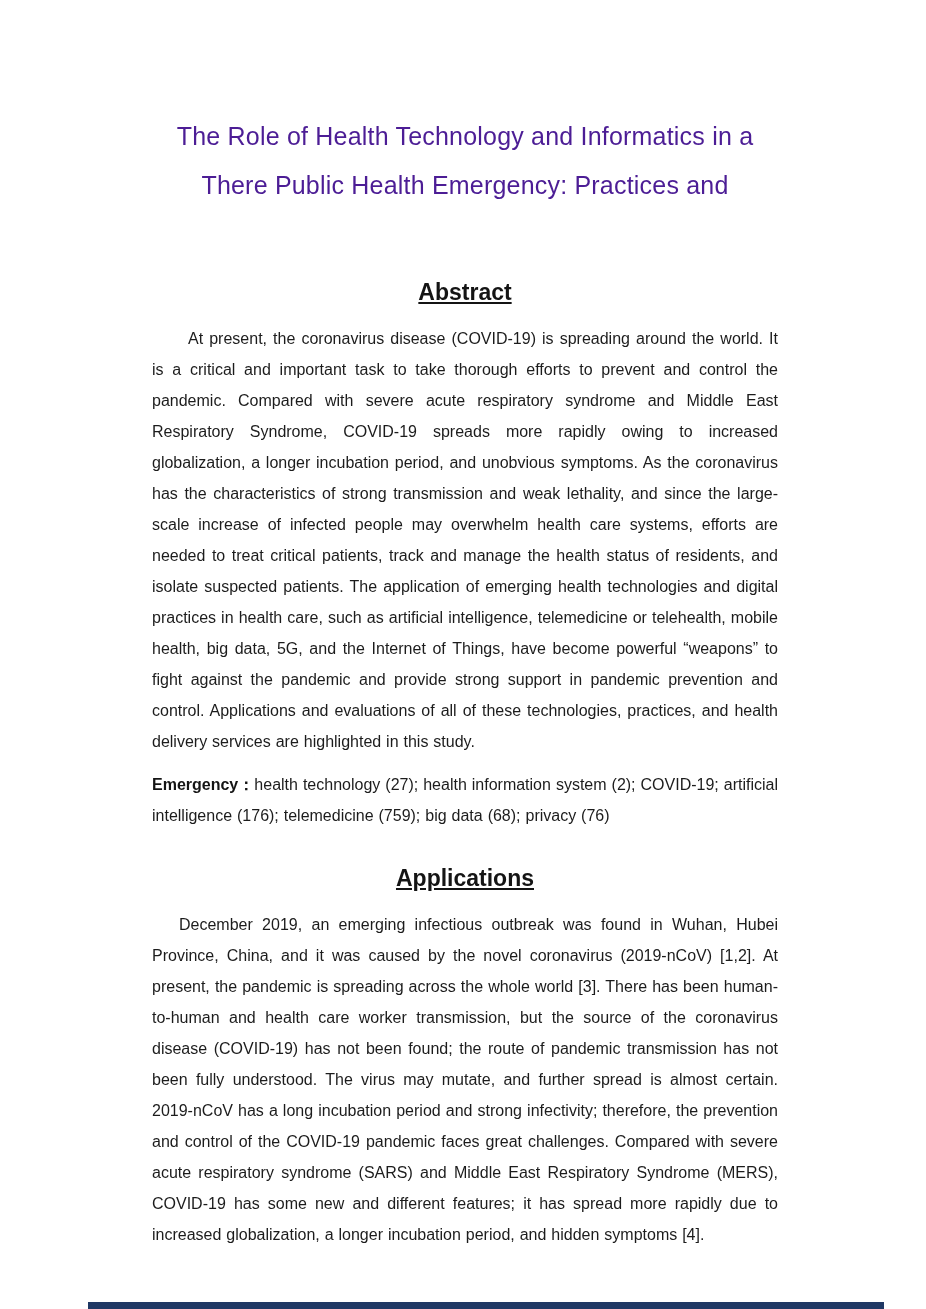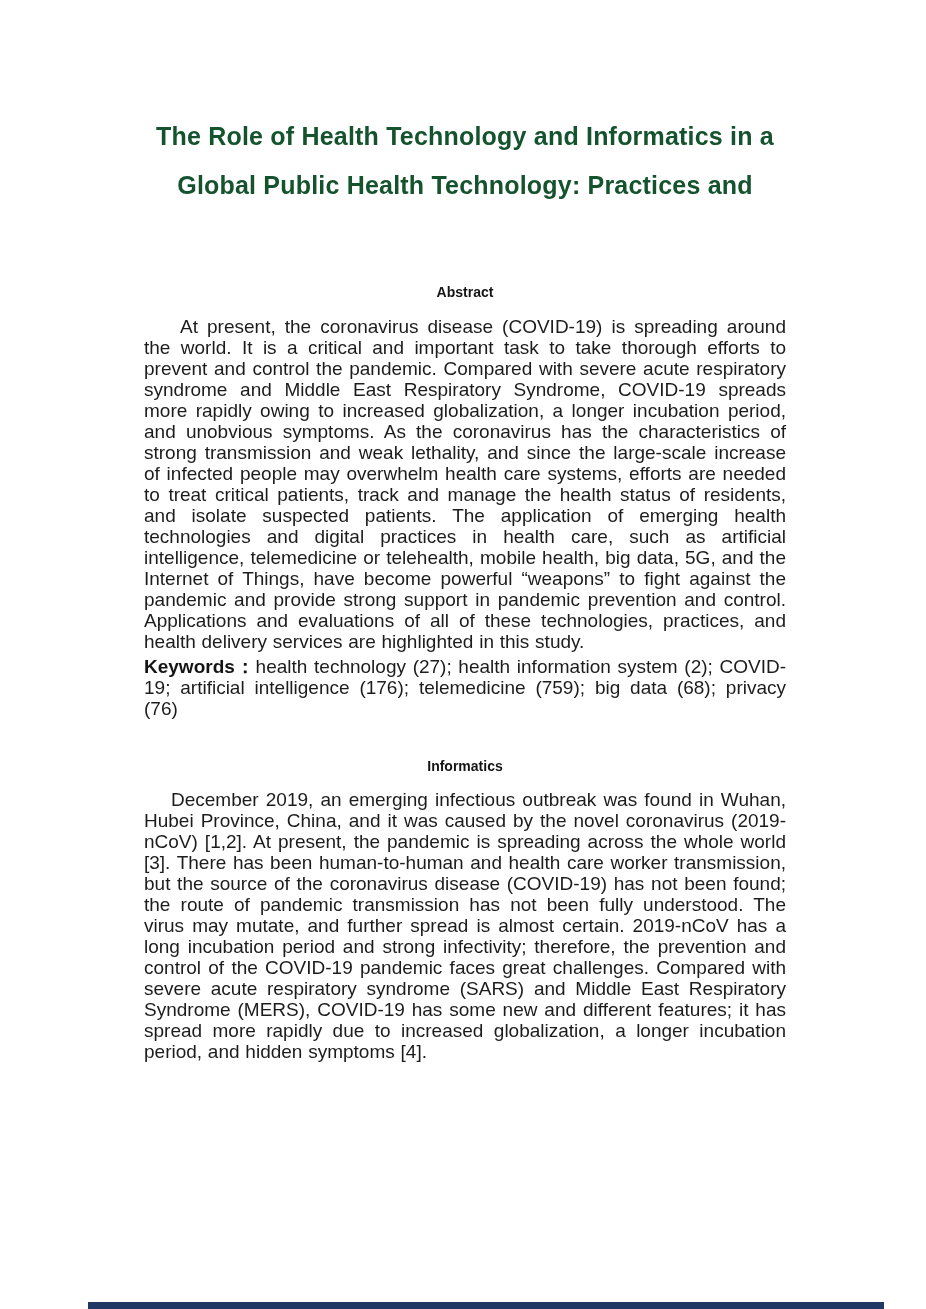--- a/index.html
+++ b/index.html
@@ -21,39 +21,40 @@
     inset: 0;
     background: #ffffff;
   }
   .content {
     margin-left: 140px;
     margin-right: 136px;
   }
   .doc-title {
     margin-top: 112px;
     text-align: center;
-    color: #14532d;
-    font-weight: bold;
+    color: #4c1d95;
+    font-weight: normal;
     font-size: 25px;
     line-height: 48.5px;
     letter-spacing: 0.2px;
   }
   .section-heading {
     text-align: center;
     font-weight: bold;
-    font-size: 14px;
+    font-size: 23px;
     color: #141414;
     line-height: 23px;
+    text-decoration: underline;
   }
   .h-abstract { margin-top: 72px; }
   .h-intro   { margin-top: 36px; }
   p.body-text {
-    margin: 4px;
-    font-size: 19px;
-    line-height: 21px;
+    margin: 12px;
+    font-size: 16px;
+    line-height: 31px;
     text-align: justify;
     color: #1c1c1c;
     word-spacing: 0.5px;
   }
   .abstract-body { margin-top: 12px; text-indent: 36px; }
   .intro-p1      { margin-top: 13px; text-indent: 27px; }
   .intro-p2      { text-indent: 0; }
   .keywords      { text-indent: 0; }
   .keywords .kw-label { font-weight: bold; color: #141414; }
   .footer-rule {
@@ -66,30 +67,30 @@
   }
 </style>
 </head>
 <body>
 
 <div class="page">
   <div class="content">
 
     <h1 class="doc-title">
       <div>The Role of Health Technology and Informatics in a</div>
-      <div>Global Public Health Technology: Practices and</div>
+      <div>There Public Health Emergency: Practices and</div>
     </h1>
 
     <h2 class="section-heading h-abstract">Abstract</h2>
 
     <p class="body-text abstract-body">At present, the coronavirus disease (COVID-19) is spreading around the world. It is a critical and important task to take thorough efforts to prevent and control the pandemic. Compared with severe acute respiratory syndrome and Middle East Respiratory Syndrome, COVID-19 spreads more rapidly owing to increased globalization, a longer incubation period, and unobvious symptoms. As the coronavirus has the characteristics of strong transmission and weak lethality, and since the large-scale increase of infected people may overwhelm health care systems, efforts are needed to treat critical patients, track and manage the health status of residents, and isolate suspected patients. The application of emerging health technologies and digital practices in health care, such as artificial intelligence, telemedicine or telehealth, mobile health, big data, 5G, and the Internet of Things, have become powerful “weapons” to fight against the pandemic and provide strong support in pandemic prevention and control. Applications and evaluations of all of these technologies, practices, and health delivery services are highlighted in this study.</p>
 
-    <p class="body-text keywords"><span class="kw-label">Keywords：</span><span>health technology (27); health information system (2); COVID-19; artificial intelligence (176); telemedicine (759); big data (68); privacy (76)</span></p>
+    <p class="body-text keywords"><span class="kw-label">Emergency：</span><span>health technology (27); health information system (2); COVID-19; artificial intelligence (176); telemedicine (759); big data (68); privacy (76)</span></p>
 
-    <h2 class="section-heading h-intro">Informatics</h2>
+    <h2 class="section-heading h-intro">Applications</h2>
 
     <p class="body-text intro-p1">December 2019, an emerging infectious outbreak was found in Wuhan, Hubei Province, China, and it was caused by the novel coronavirus (2019-nCoV) [1,2]. At present, the pandemic is spreading across the whole world [3]. There has been human-to-human and health care worker transmission, but the source of the coronavirus disease (COVID-19) has not been found; the route of pandemic transmission has not been fully understood. The virus may mutate, and further spread is almost certain. 2019-nCoV has a long incubation period and strong infectivity; therefore, the prevention and control of the COVID-19 pandemic faces great challenges. Compared with severe acute respiratory syndrome (SARS) and Middle East Respiratory Syndrome (MERS), COVID-19 has some new and different features; it has spread more rapidly due to increased globalization, a longer incubation period, and hidden symptoms [4].</p>
 
 
   </div>
 
   <div class="footer-rule"></div>
 </div>
 
 </body></html>

